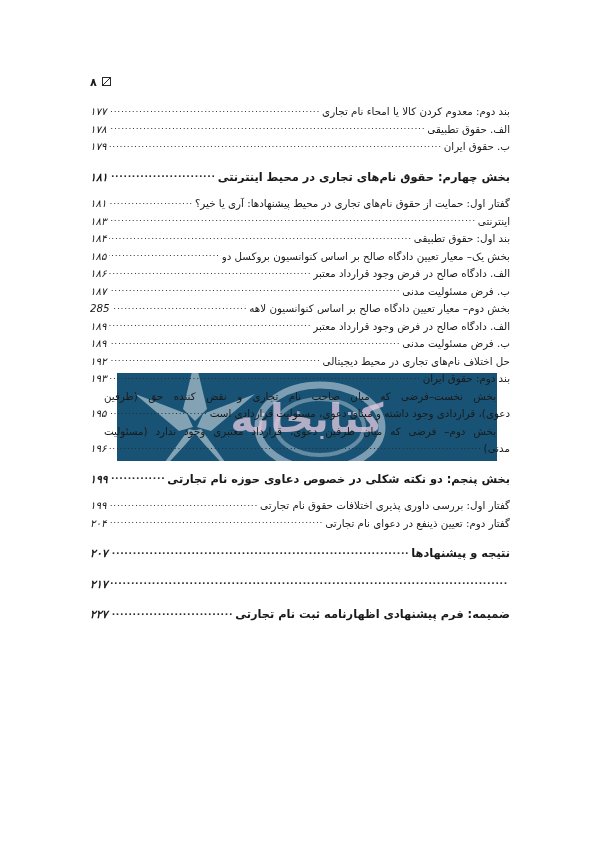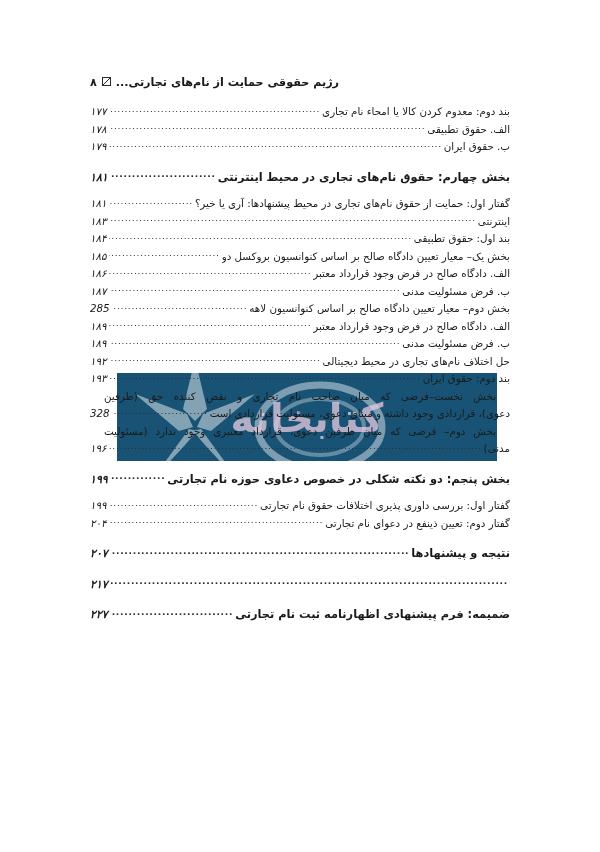--- a/index.html
+++ b/index.html
@@ -205,21 +205,20 @@
       </g>
     </svg>
     <svg class="wm-shape wm-ring" viewBox="0 0 150 96" xmlns="http://www.w3.org/2000/svg">
       <ellipse cx="75" cy="48" rx="62" ry="42" fill="none" stroke="#ffffff" stroke-width="7" opacity="0.8"></ellipse>
       <ellipse cx="75" cy="48" rx="44" ry="28" fill="none" stroke="#ffffff" stroke-width="4" opacity="0.6"></ellipse>
     </svg>
     <div class="wm-text">کتابخانه</div>
   </div>
 
   <div class="running-header">
-    <span class="hdr-title">رژیم حقوقی حمایت از نام‌های تجارتی...</span>
     <span class="hdr-sep-icon"></span>
     <span class="hdr-pagenum">۸</span>
   </div>
 
   <div class="toc" id="toc-root">
       <div class="toc-entry ">
         <div class="entry-line">
           <span class="entry-text">بند دوم: معدوم کردن کالا یا امحاء نام تجاری</span>
           <span class="leader"></span>
           <span class="entry-page">۱۷۷</span>
@@ -321,21 +320,21 @@
           <span class="entry-text">بند دوم: حقوق ایران</span>
           <span class="leader"></span>
           <span class="entry-page">۱۹۳</span>
         </div>
       </div>
       <div class="toc-entry ">
         <div class="entry-wrap-line tight">بخش نخست–فرضی که میان صاحب نام تجاری و نقض کننده حق (طرفین</div>
         <div class="entry-line">
           <span class="entry-text">دعوی)، قراردادی وجود داشته و مبنای دعوی، مسئولیت قراردادی است</span>
           <span class="leader"></span>
-          <span class="entry-page">328</span>
+          <span class="entry-page">۱۹۵</span>
         </div>
       </div>
       <div class="toc-entry ">
         <div class="entry-wrap-line tight">بخش دوم– فرضی که میان طرفین دعوی، قرارداد معتبری وجود ندارد (مسئولیت</div>
         <div class="entry-line">
           <span class="entry-text">مدنی)</span>
           <span class="leader"></span>
           <span class="entry-page">۱۹۶</span>
         </div>
       </div>

